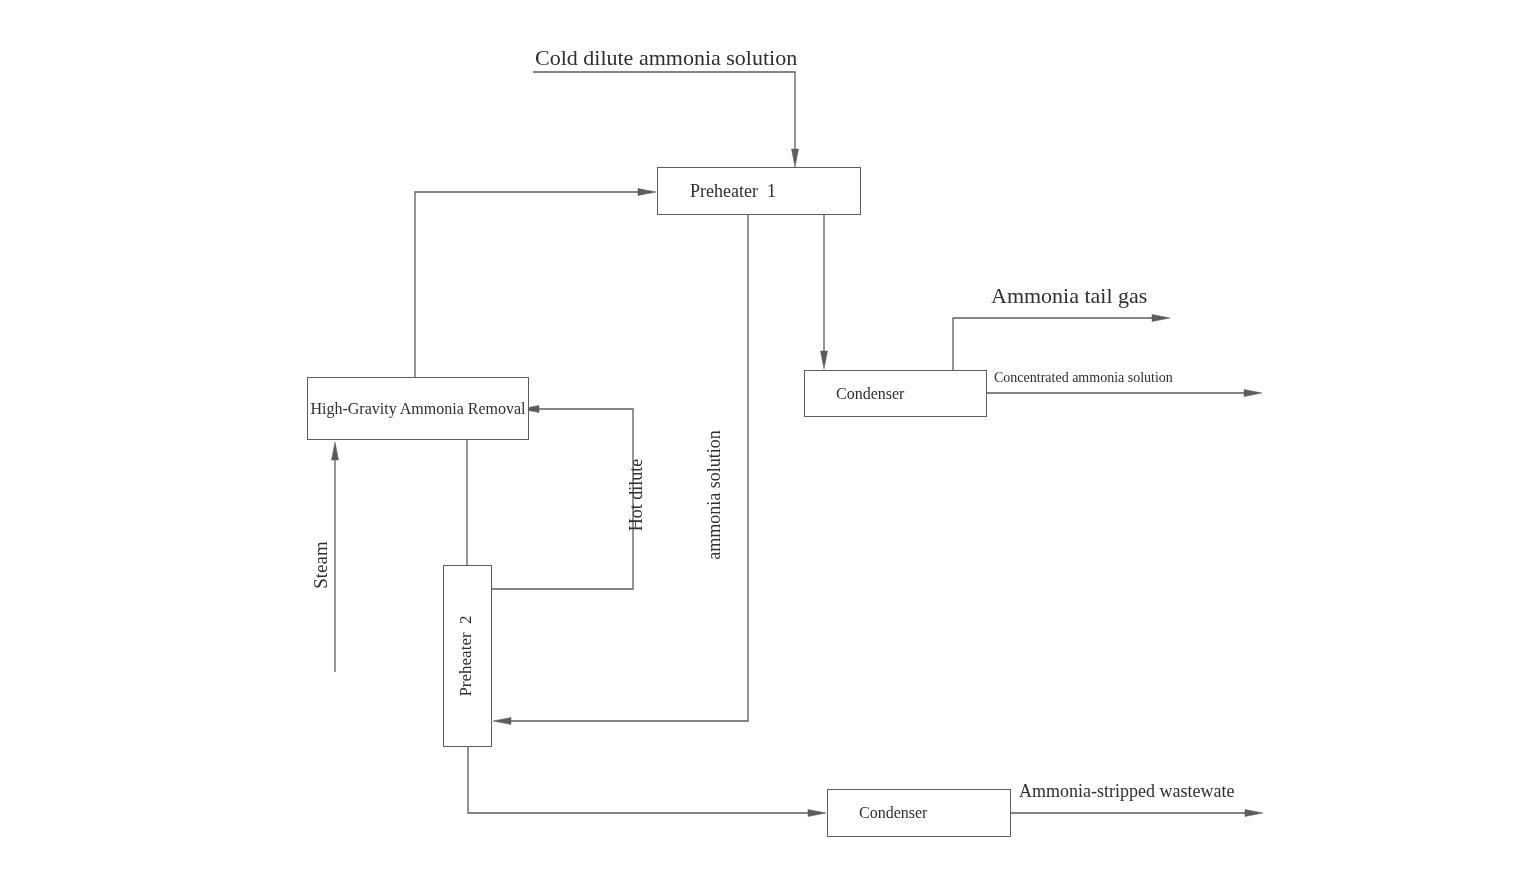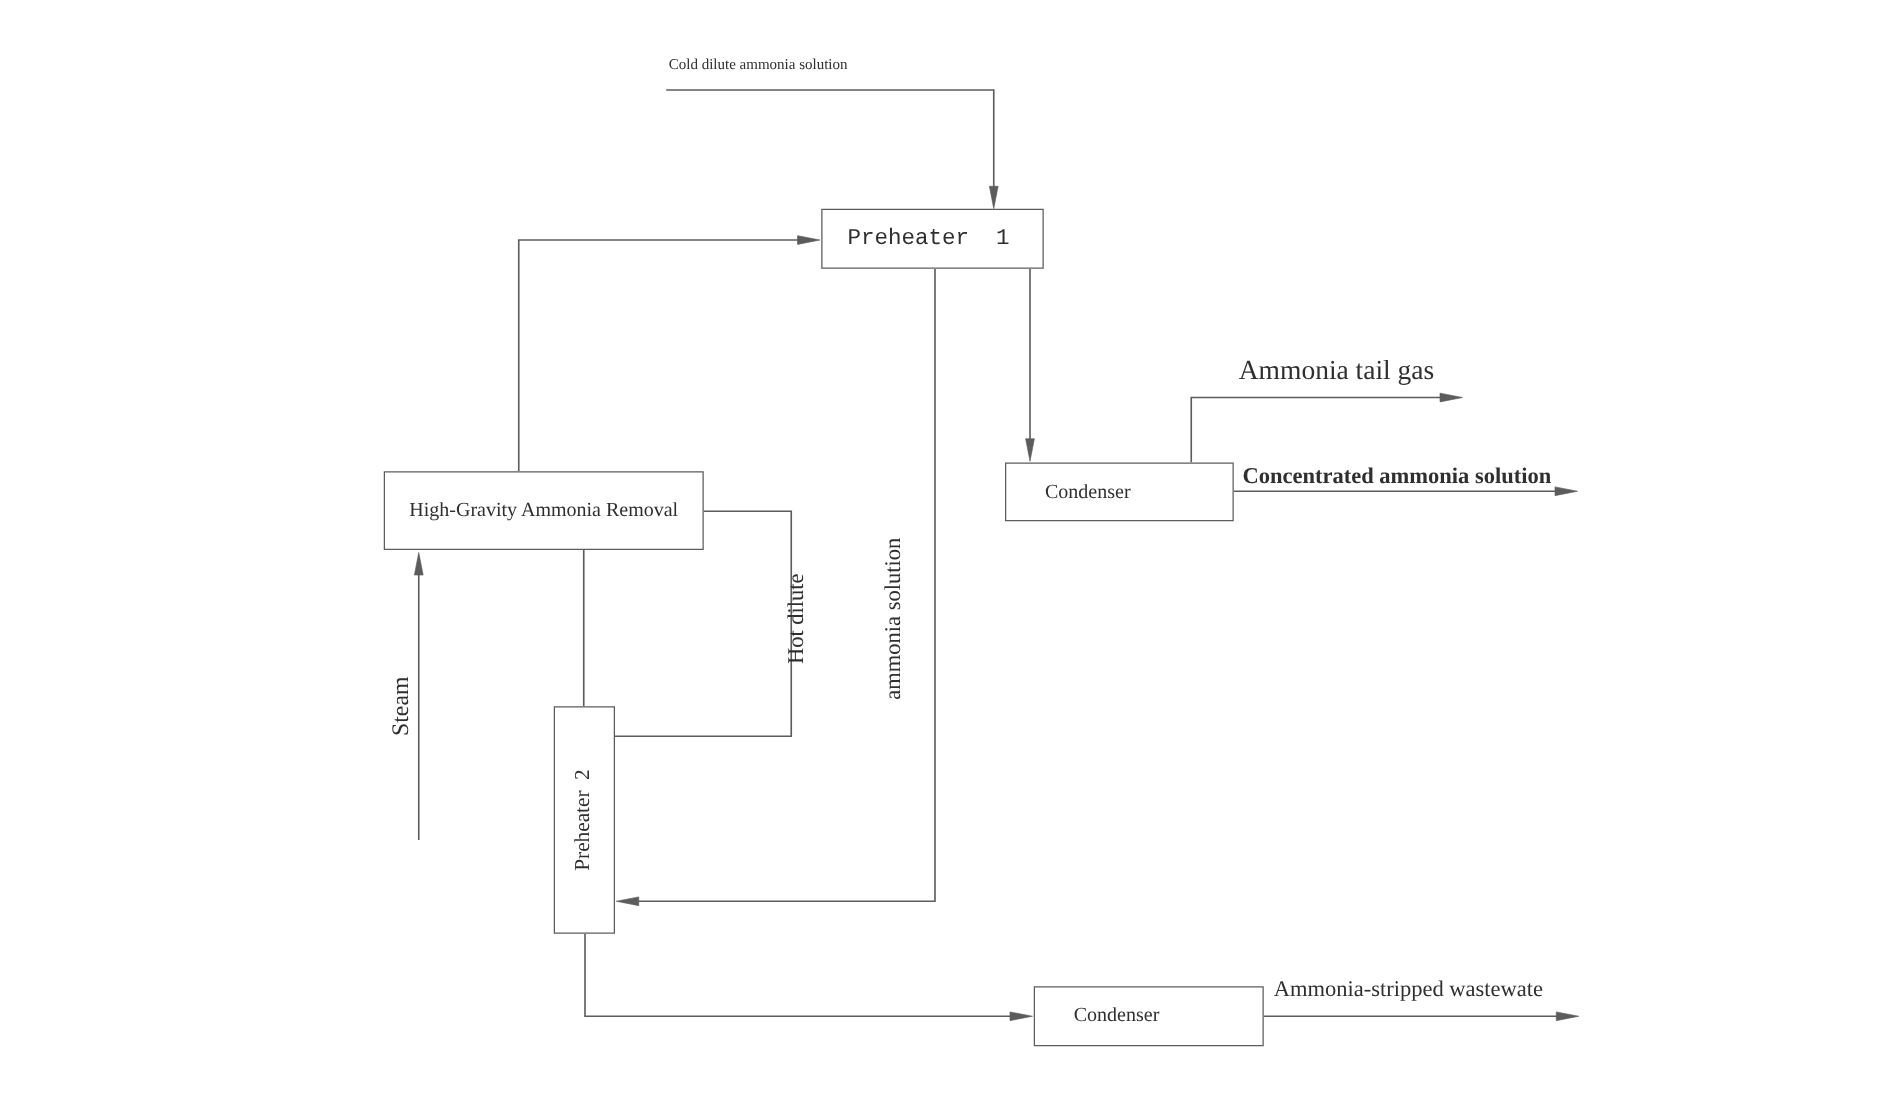--- a/index.html
+++ b/index.html
@@ -46,29 +46,29 @@
   .label {
     position: absolute;
     white-space: pre;
     color: var(--color-text);
     line-height: 1.15;
   }
   .rot {
     transform: rotate(-90deg);
     text-align: center;
   }
-  .box-preheater1 { left: 657px; top: 167px; width: 178px; height: 48px; padding-left: 20px; font-size: 18px; font-family: Liberation Mono, monospace; }
+  .box-preheater1 { left: 657px; top: 167px; width: 204px; height: 48px; padding-left: 32px; font-size: 18px; }
   .box-condenser1 { left: 804px; top: 370px; width: 183px; height: 47px; padding-left: 31px; font-size: 16px; }
-  .box-hga        { left: 307px; top: 377px; width: 256px; height: 63px; justify-content: center; font-size: 16px; }
+  .box-hga        { left: 307px; top: 377px; width: 222px; height: 63px; justify-content: center; font-size: 16px; }
   .box-preheater2 { left: 443px; top: 565px; width: 49px;  height: 182px; }
   .box-condenser2 { left: 827px; top: 789px; width: 184px; height: 48px; padding-left: 31px; font-size: 16px; }
 
-  .label-cold-dilute  { left: 535px;  top: 45px;  font-size: 12px; }
+  .label-cold-dilute  { left: 535px;  top: 45px;  font-size: 22px; }
   .label-tail-gas     { left: 991px;  top: 283px; font-size: 22px; }
-  .label-concentrated { left: 994px;  top: 370px; font-size: 18px; font-weight: bold; }
+  .label-concentrated { left: 994px;  top: 370px; font-size: 14px; }
   .label-wastewater   { left: 1019px; top: 781px; font-size: 18px; text-align: center; }
 
   .label-steam        { left: 261px; top: 554px; width: 120px; height: 22px; font-size: 19px; }
   .label-hot-dilute   { left: 512px; top: 469px; width: 170px; height: 52px; font-size: 18px; line-height: 26px; }
   .label-hot-dilute span { display: block; }
   .label-preheater2   { left: 376px; top: 645px; width: 182px; height: 22px; font-size: 17px; white-space: pre; }
 </style>
 </head>
 <body>
 

